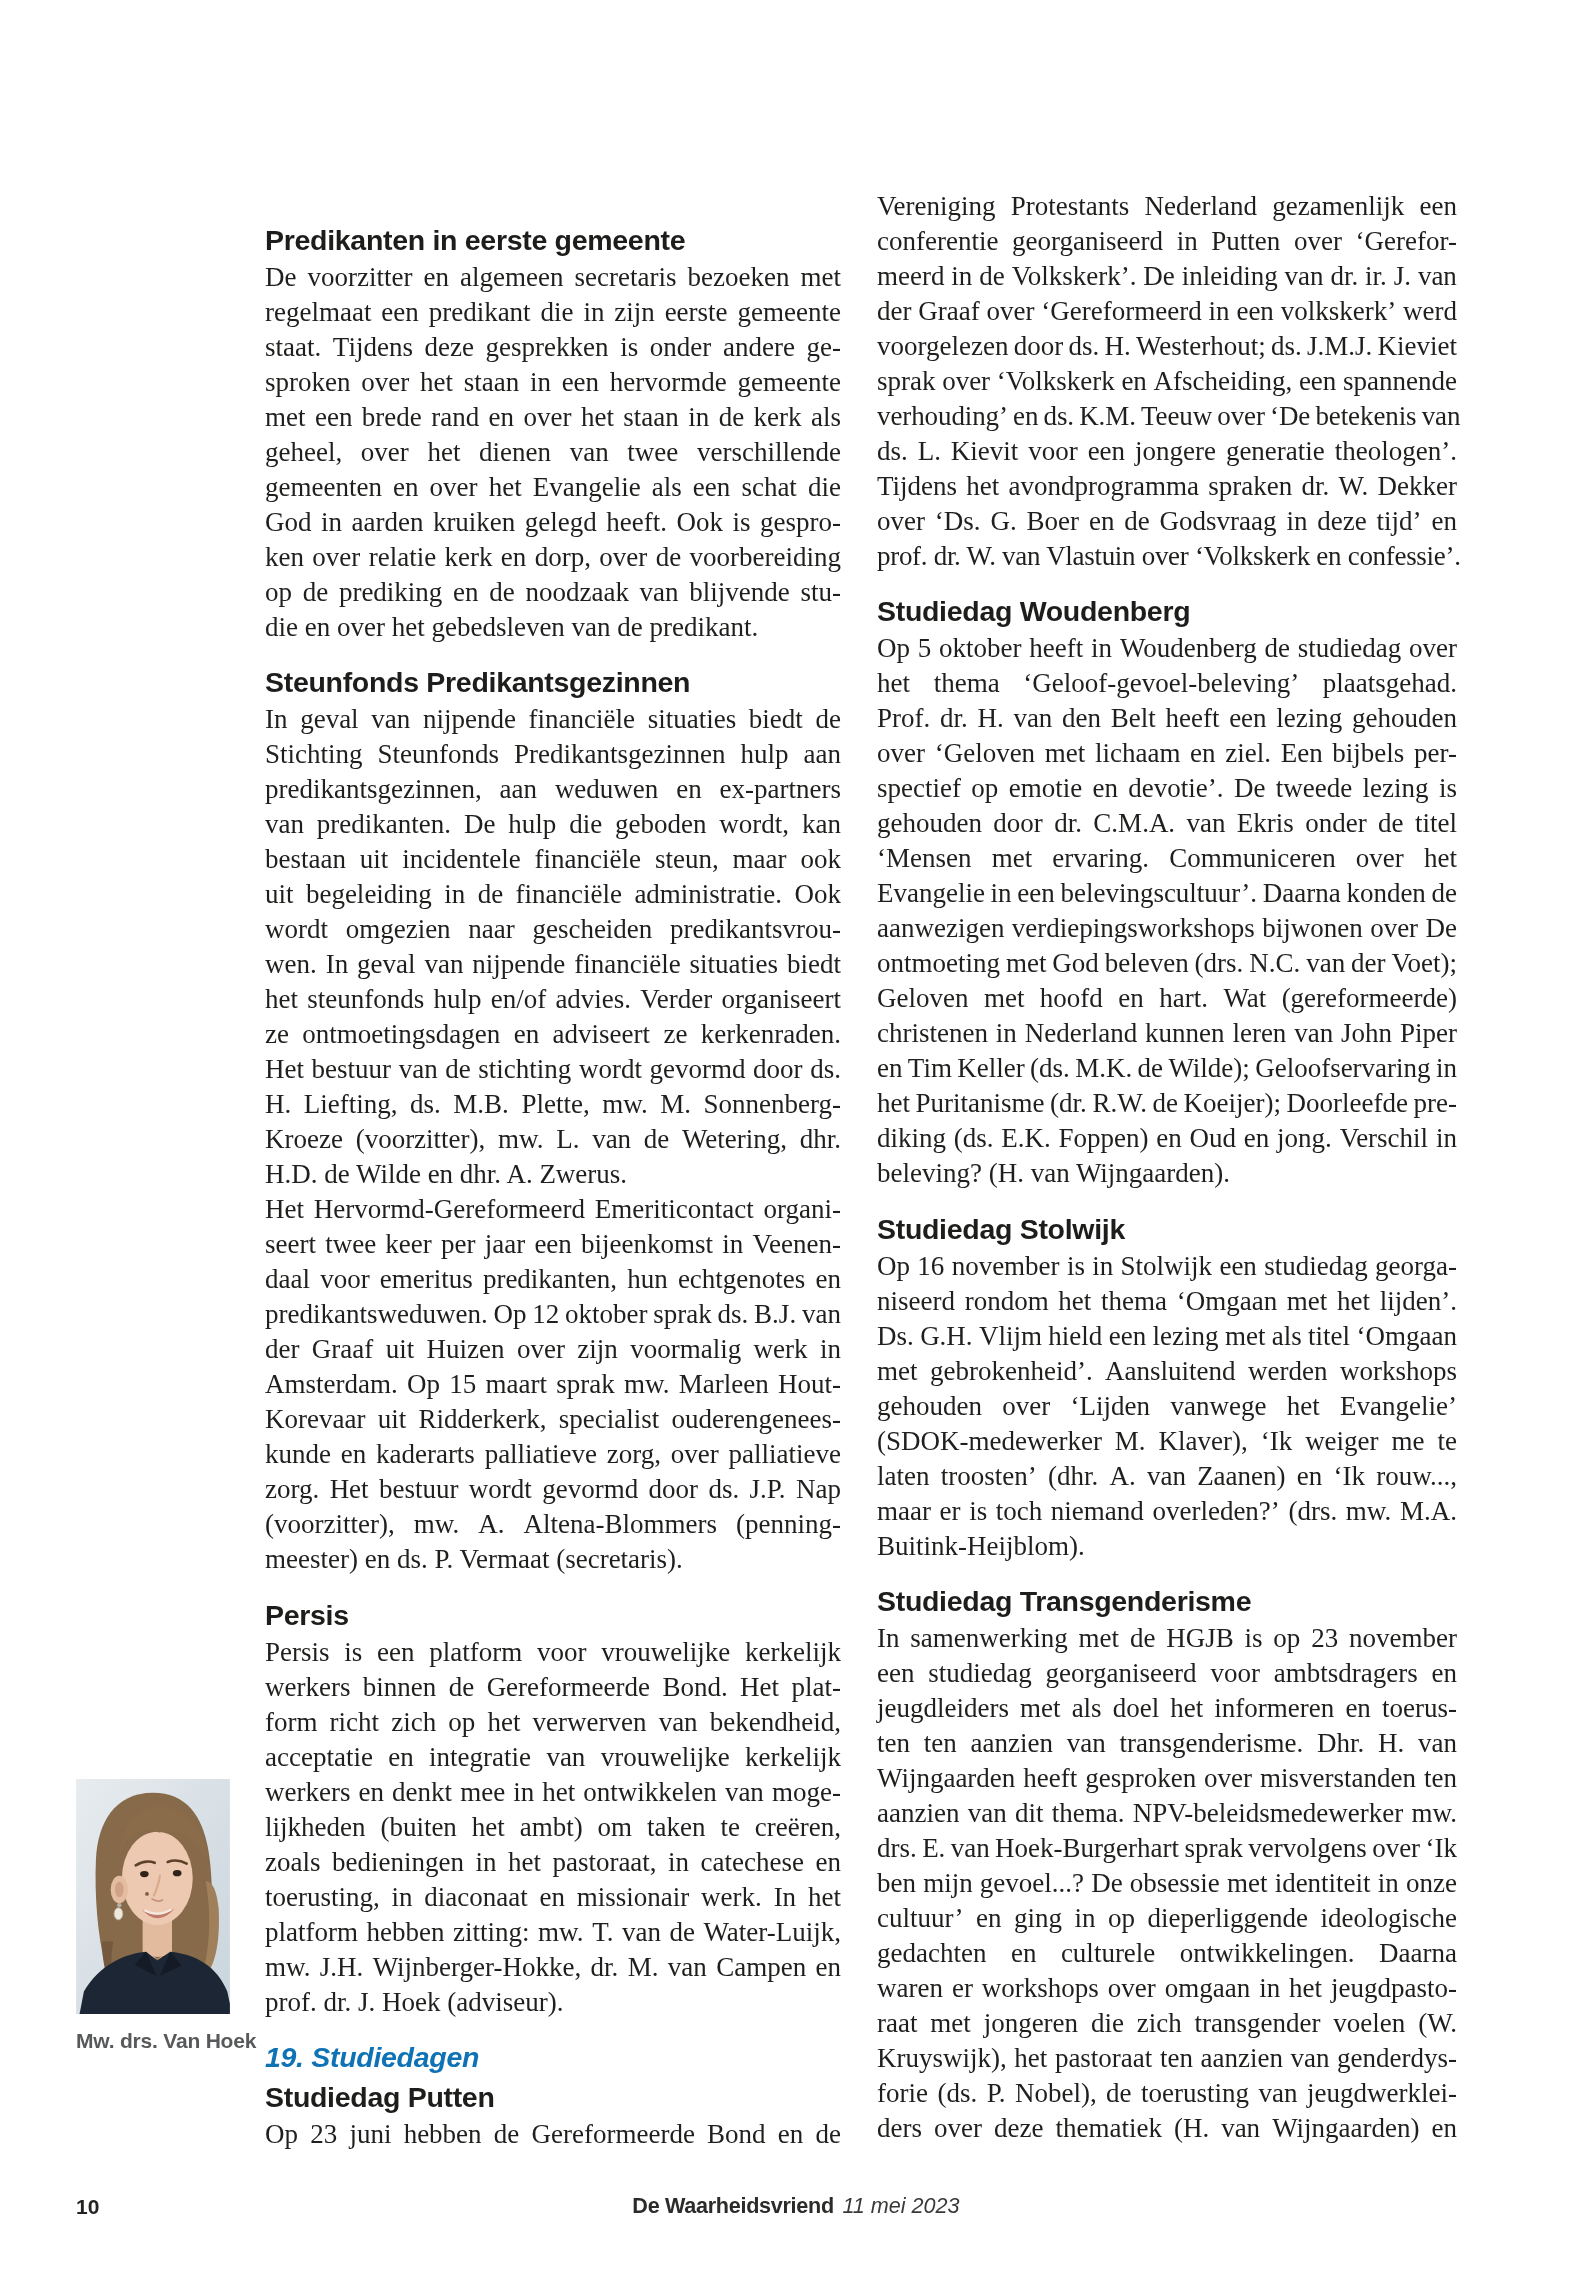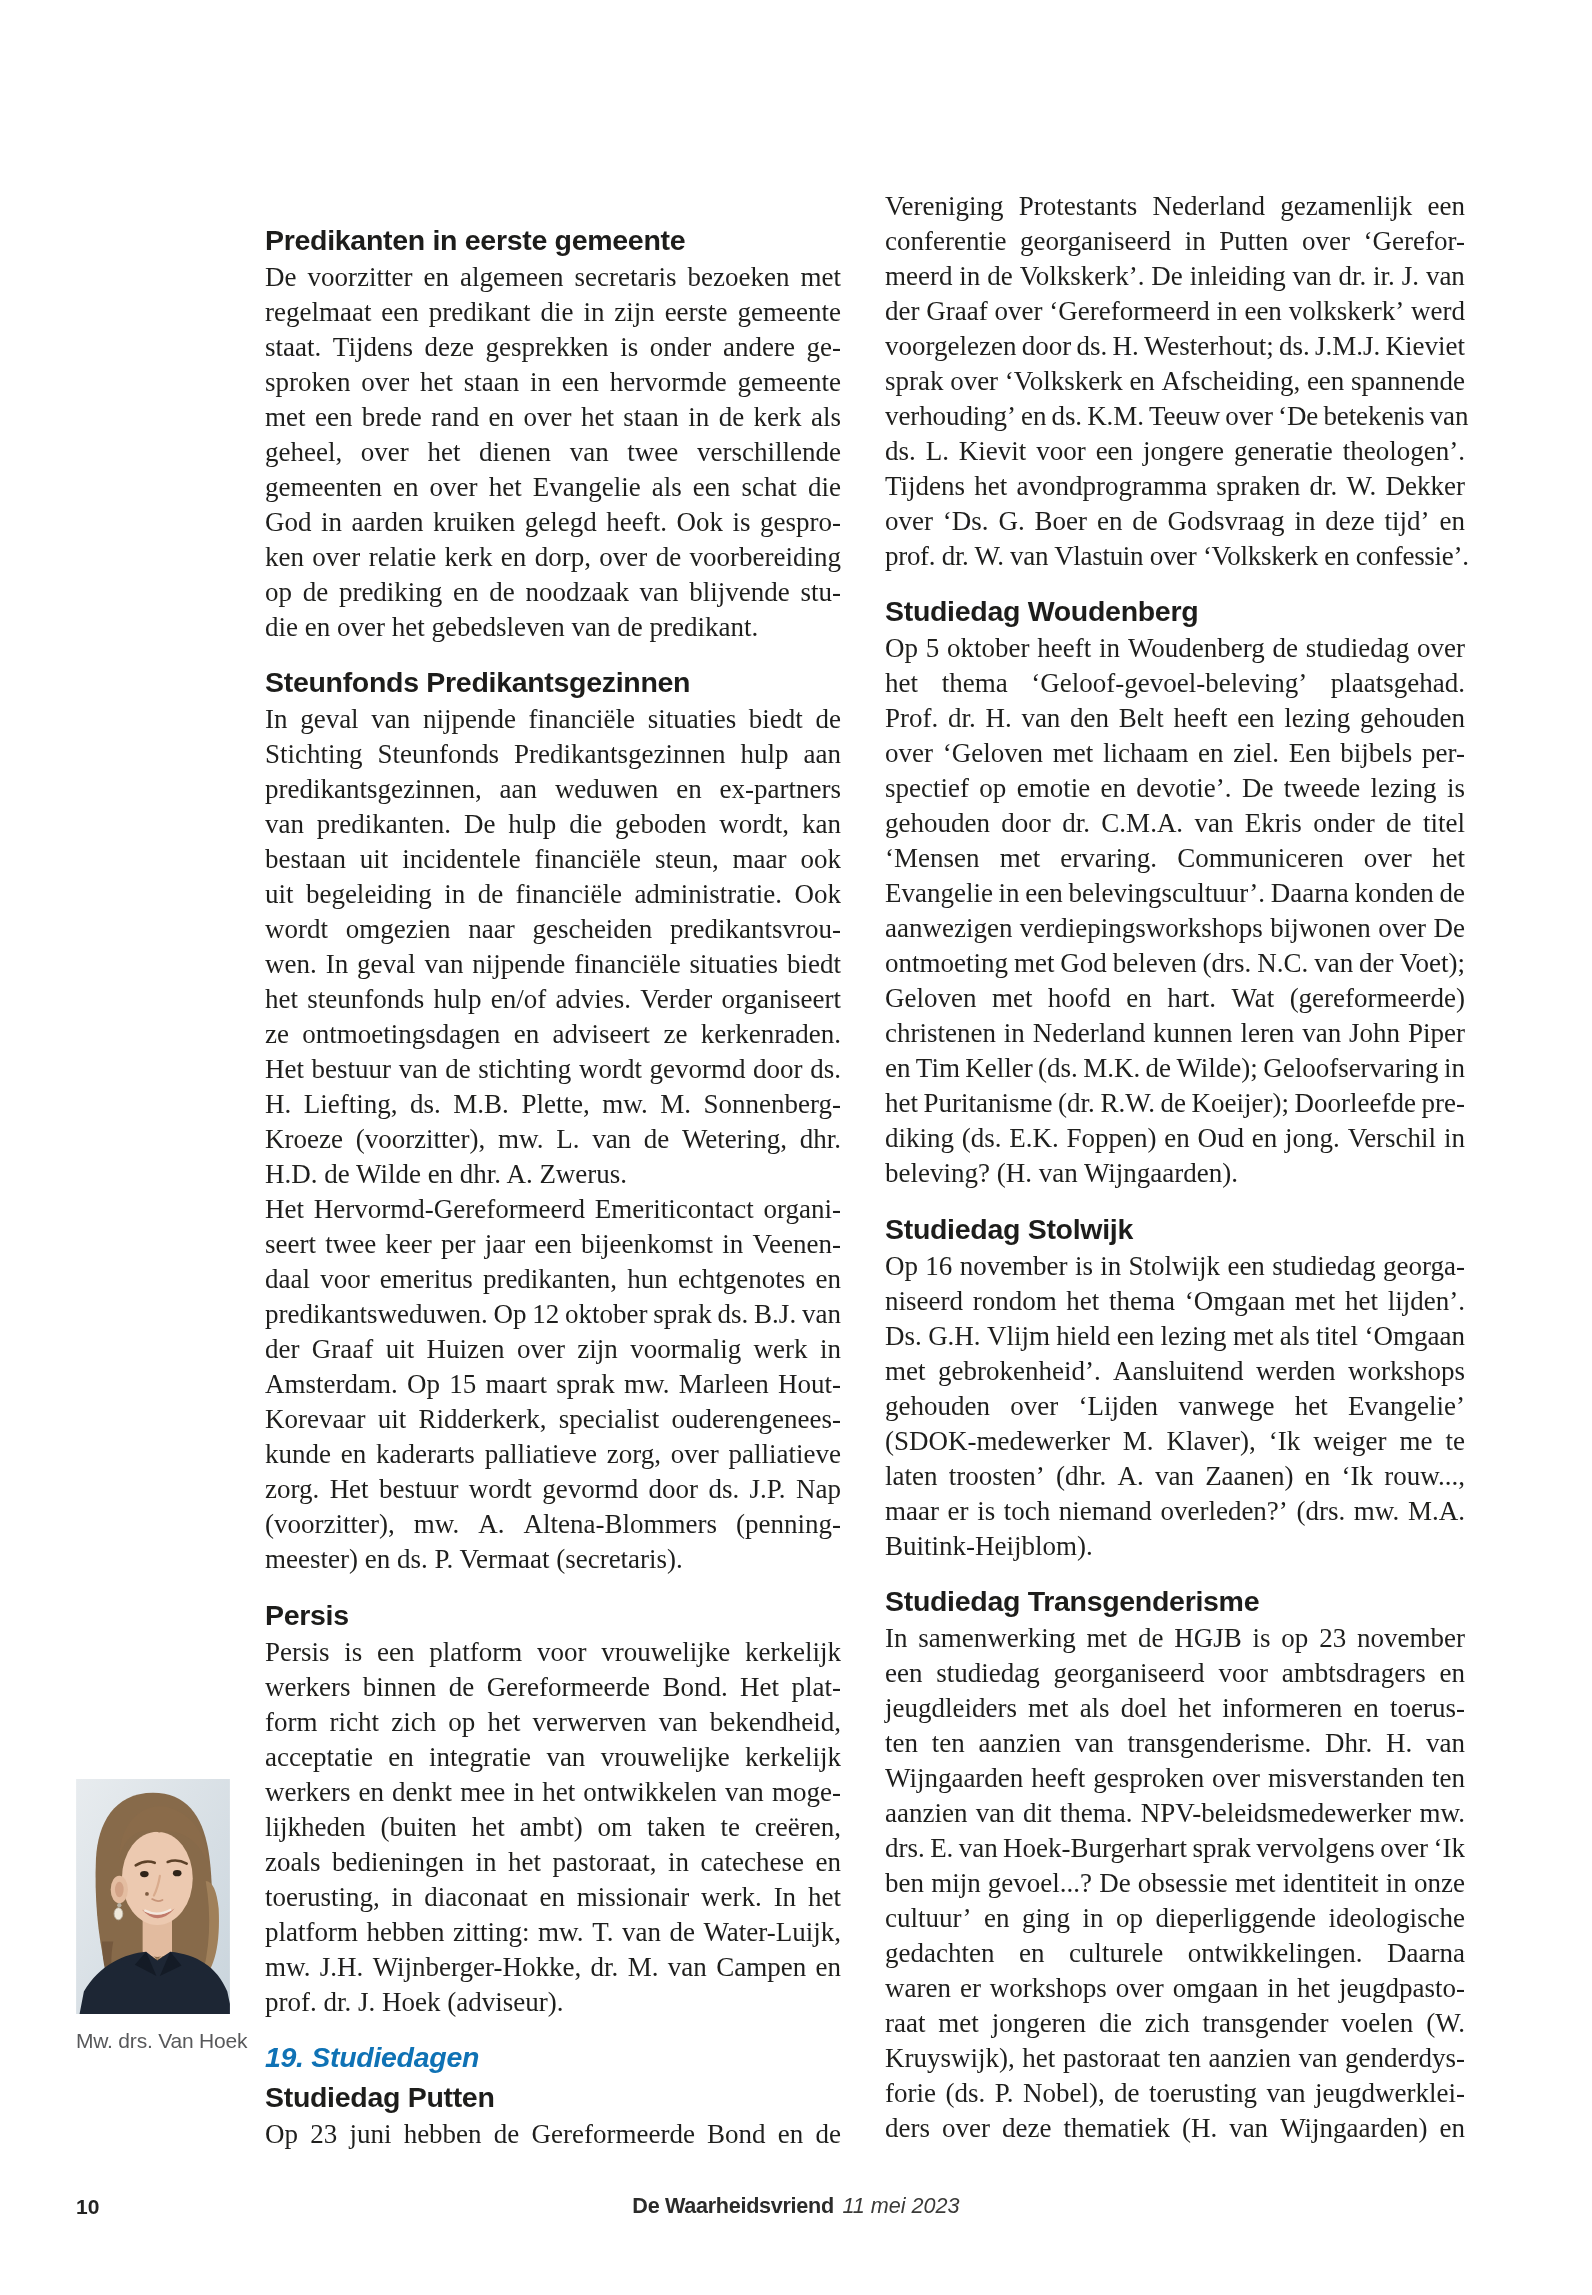--- a/index.html
+++ b/index.html
@@ -3,39 +3,39 @@
 <meta charset="utf-8">
 <style>
   html,body{margin:0;padding:0;}
   body{
     width:1592px;height:2295px;position:relative;background:#ffffff;
     font-family:"Liberation Serif", serif;color:#1f1f1d;
     -webkit-font-smoothing:antialiased;overflow:hidden;
   }
   .col{position:absolute;width:576px;}
   #col-left{left:265px;top:184px;margin-top:36px;}
-  #col-right{left:877px;top:189px;width:580px;margin-left:8px;}
+  #col-right{left:877px;top:189px;width:580px;}
   .block-heading{
     font-family:"Liberation Sans", sans-serif;font-weight:bold;
     font-size:28.5px;line-height:40px;letter-spacing:-0.3px;color:#1d1d1b;
     margin-top:17.3px;
   }
   .block-heading.blue{color:#0f72b5;font-style:italic;}
   .block-heading:first-child{margin-top:0;}
   .block-heading + .block-heading{margin-top:0;}
   .block-para{font-size:27px;line-height:35px;}
   .line{display:flex;justify-content:space-between;}
   .line span{white-space:pre;}
   .line span:not(:last-child){padding-right:5.2px;}
   .line.last{display:block;white-space:nowrap;}
   .photo{position:absolute;left:76px;top:1779px;width:154px;height:235px;}
   .photo svg{display:block;width:154px;height:235px;}
   .photo-caption{
     position:absolute;left:76px;top:2028px;
-    font-family:"Liberation Sans", sans-serif;font-weight:normal;
+    font-family:"Liberation Sans", sans-serif;font-weight:bold;
     font-size:21px;line-height:26px;color:#58595b;letter-spacing:-0.2px;
   }
   .page-number{
     position:absolute;left:76px;top:2195px;
     font-family:"Liberation Sans", sans-serif;font-weight:bold;
     font-size:21px;color:#232322;
   }
   .footer-center{
     position:absolute;left:0;top:2193px;width:1592px;text-align:center;
     font-size:21.6px;color:#2b2b2a;

